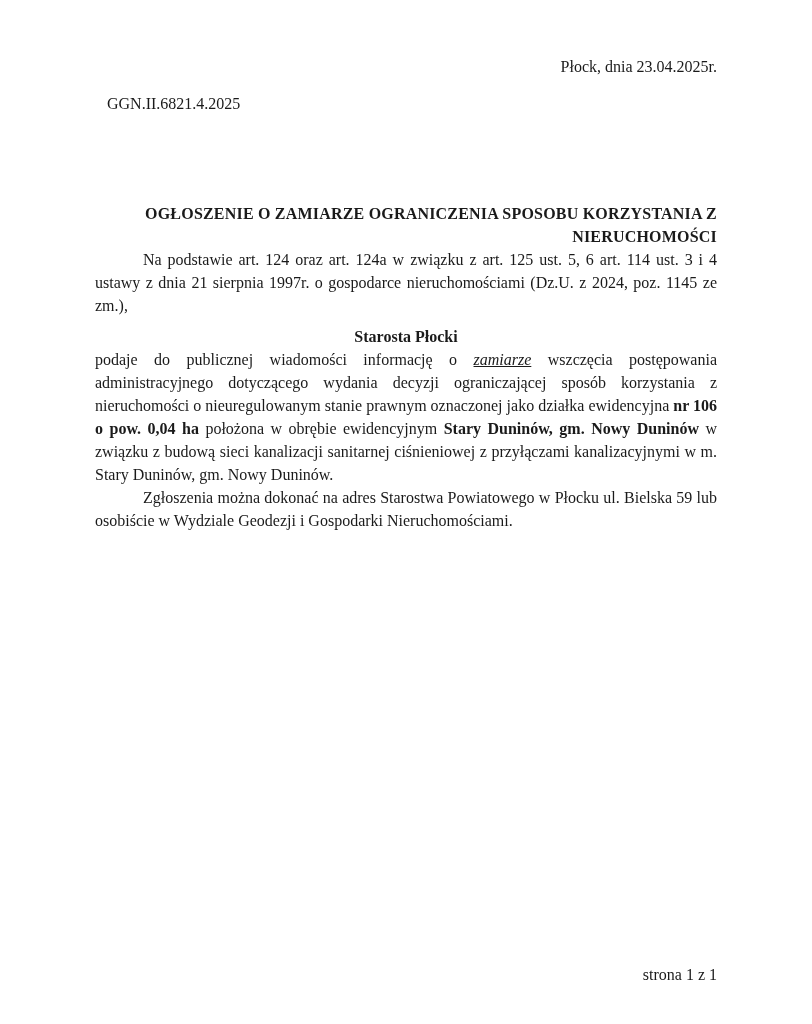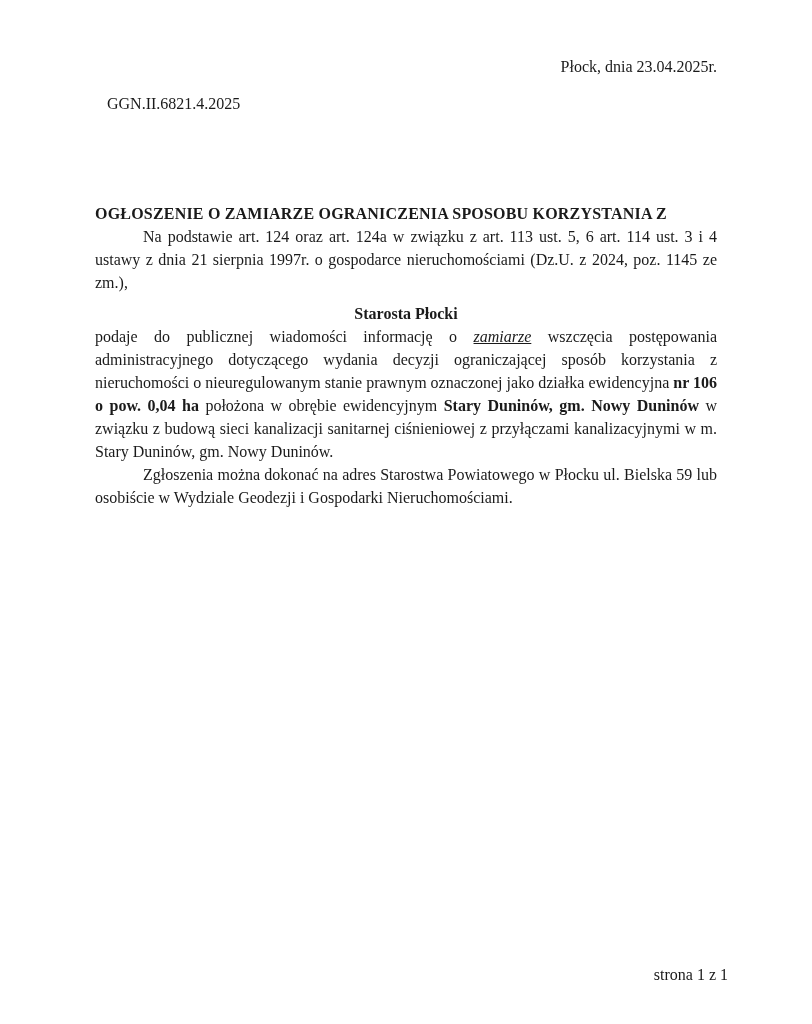--- a/index.html
+++ b/index.html
@@ -26,21 +26,21 @@
   .ref-number {
     margin-top: 14px;
     text-align: left;
     margin-left: 12px;
   }
   .doc-title {
     margin: 87px 0 0 0;
     font-size: 16px;
     line-height: 23px;
     font-weight: bold;
-    text-align: left;
+    text-align: right;
     letter-spacing: 0.2px;
   }
   .doc-title .title-line {
     display: block;
   }
   p.para {
     margin: 0;
     text-align: justify;
   }
   .legal-basis {
@@ -60,39 +60,40 @@
     text-indent: 48px;
   }
   .submission-par {
     margin-top: 23px;
     text-indent: 48px;
   }
   .u { text-decoration: underline; font-style: italic; }
   .b { font-weight: bold; }
   .footer-page {
     position: absolute;
-    right: 84px;
+    right: 95px;
     bottom: 38px;
     font-size: 16px;
   }
 </style>
 </head>
 <body>
 
 <div class="page">
 
   <div class="date-line">Płock, dnia 23.04.2025r.</div>
 
   <div class="ref-number">GGN.II.6821.4.2025</div>
 
   <h1 class="doc-title">
     <span class="title-line">OGŁOSZENIE O ZAMIARZE OGRANICZENIA SPOSOBU KORZYSTANIA Z</span>
+    <span class="title-line">NIERUCHOMOŚCI</span>
   </h1>
 
-  <p class="para legal-basis">Na podstawie art. 124 oraz art. 124a w związku z art. 113 ust. 5, 6 art. 114 ust. 3 i 4 ustawy z dnia 21 sierpnia 1997r. o gospodarce nieruchomościami (Dz.U. z 2024, poz. 1145 ze zm.),</p>
+  <p class="para legal-basis">Na podstawie art. 124 oraz art. 124a w związku z art. 125 ust. 5, 6 art. 114 ust. 3 i 4 ustawy z dnia 21 sierpnia 1997r. o gospodarce nieruchomościami (Dz.U. z 2024, poz. 1145 ze zm.),</p>
 
   <div class="issuer">Starosta Płocki</div>
 
   <p class="para body-par"><span>podaje do publicznej wiadomości informację o </span><span class="u">zamiarze</span><span> wszczęcia postępowania administracyjnego dotyczącego wydania decyzji ograniczającej sposób korzystania z nieruchomości o nieuregulowanym stanie prawnym oznaczonej jako działka ewidencyjna </span><span class="b">nr 106 o pow. 0,04 ha</span><span> położona w obrębie ewidencyjnym </span><span class="b">Stary Duninów, gm. Nowy Duninów</span><span> w związku z budową sieci kanalizacji sanitarnej ciśnieniowej z przyłączami kanalizacyjnymi w m. Stary Duninów, gm. Nowy Duninów.</span></p>
 
 
   <p class="para submission-par">Zgłoszenia można dokonać na adres Starostwa Powiatowego w Płocku ul. Bielska 59 lub osobiście w Wydziale Geodezji i Gospodarki Nieruchomościami.</p>
 
   <div class="footer-page">strona 1 z 1</div>
 

